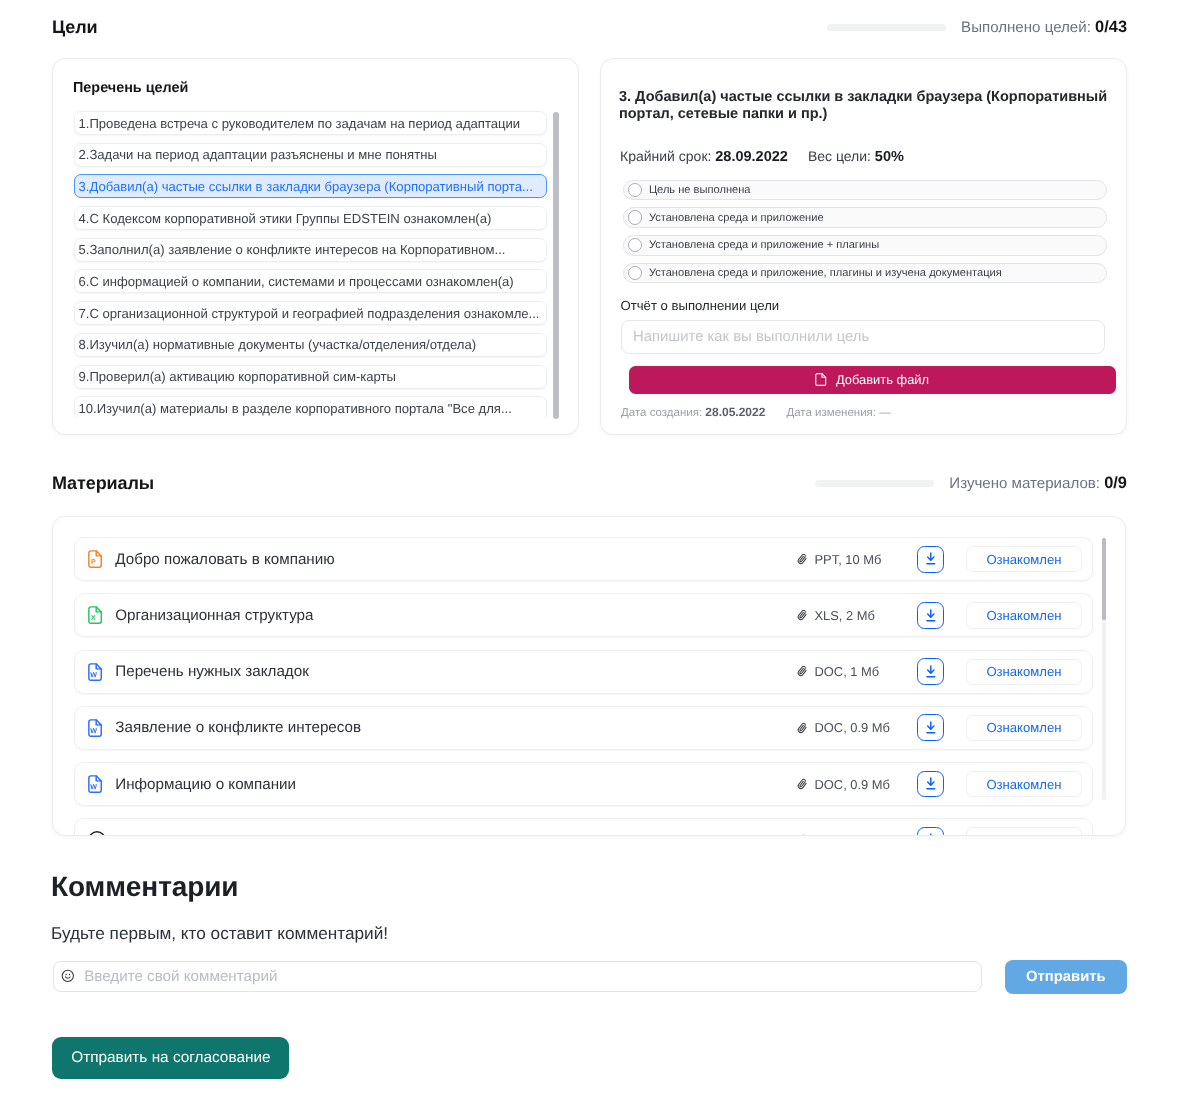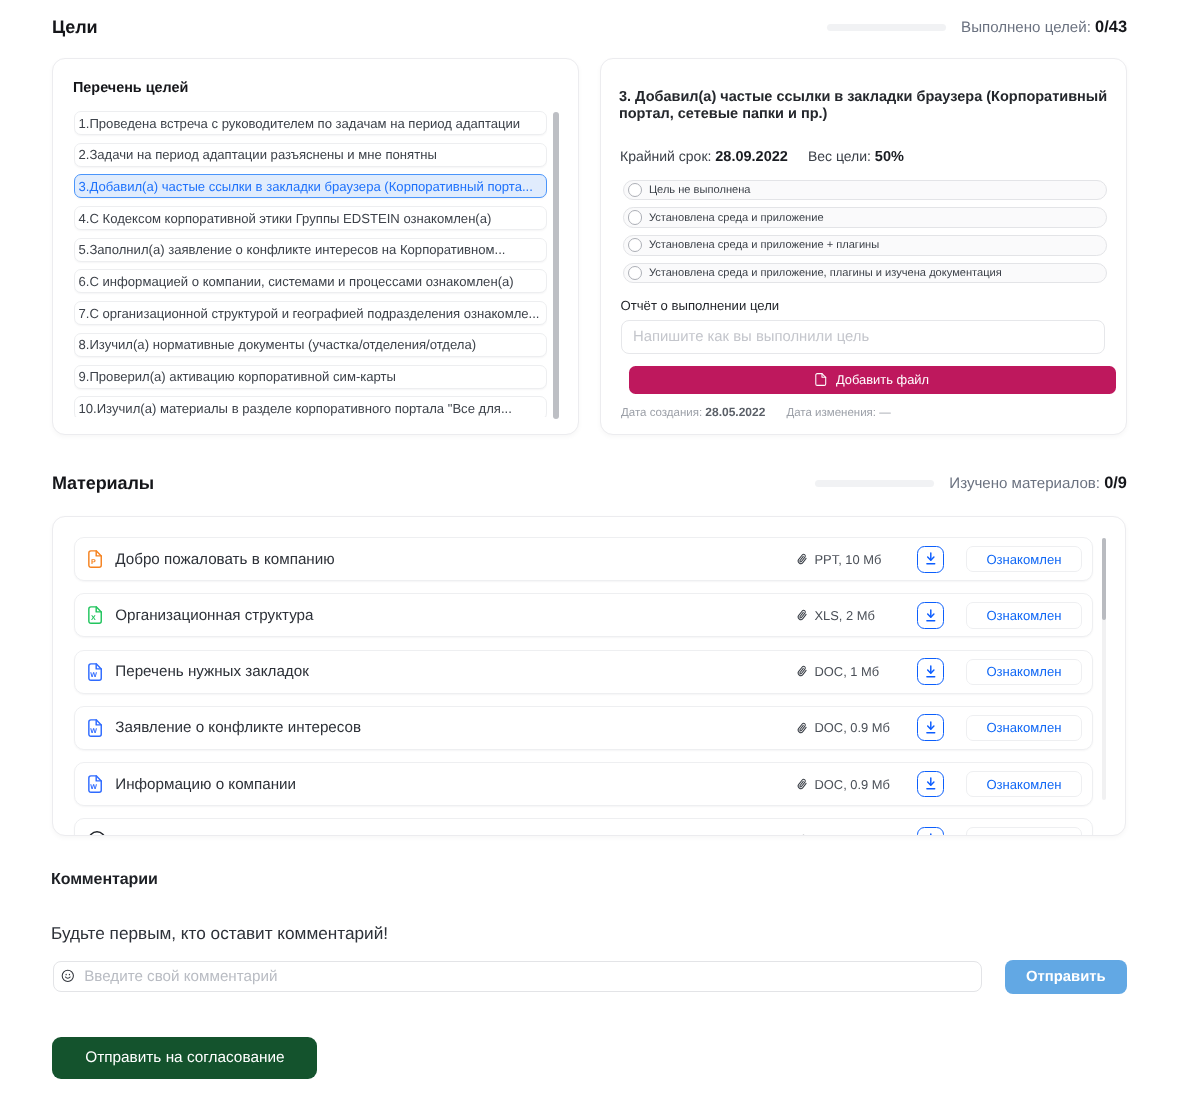--- a/index.html
+++ b/index.html
@@ -81,33 +81,33 @@
             display:flex; align-items:center; justify-content:center; margin-left:39.8px; }
   .ack-btn { width:116.4px; height:26.3px; border:1px solid #eeeff1; border-radius:7px;
              display:flex; align-items:center; justify-content:center;
              font-size:13.1px; font-weight:500; color:#1168f5; margin-left:21.8px; }
   .mat-scroll-track { position:absolute; left:1048.9px; top:21.6px; width:4.3px; height:262px;
                 border-radius:3px; background:#f1f1f2; }
   .mat-scroll { position:absolute; left:1048.9px; top:21.6px; width:4.3px; height:82px;
                 border-radius:3px; background:#b9bbc0; }
 
   
-  .cm-title { position:absolute; left:51px; top:870.5px; font-size:16px; font-weight:700;
+  .cm-title { position:absolute; left:51px; top:870.5px; font-size:28px; font-weight:700;
               color:#1d2025; letter-spacing:-0.1px; }
   .cm-sub { position:absolute; left:51px; top:922.5px; font-size:17.2px; color:#2d3138; }
   .cm-input { position:absolute; left:52.6px; top:960.7px; width:929.4px; height:31px;
               border:1px solid #e3e4e7; border-radius:8px; background:#fff;
               display:flex; align-items:center; padding:0 7px; gap:10px; }
   .cm-ph { font-size:15.2px; color:#b9bcc3; }
   .cm-send { position:absolute; left:1004.7px; top:960px; width:122.2px; height:34.4px;
              border-radius:8px; background:#62a8e4; color:#fff;
              display:flex; align-items:center; justify-content:center;
              font-size:14.85px;font-weight:bold; }
-  .submit { position:absolute; left:52.4px; top:1036.8px; width:265px; height:42.5px;
-            border-radius:9px; background:#14532d; color:#fff;
+  .submit { position:absolute; left:52.4px; top:1036.8px; width:237px; height:42.5px;
+            border-radius:9px; background:#0f766e; color:#fff;
             display:flex; align-items:center; justify-content:center;
             font-size:15.35px; }
   .ico { display:inline-flex; align-items:center; justify-content:center; flex:0 0 auto; }
 </style>
 </head>
 <body>
 
 <div class="page">
 
   <div class="sec-head" style="top:17px;">

